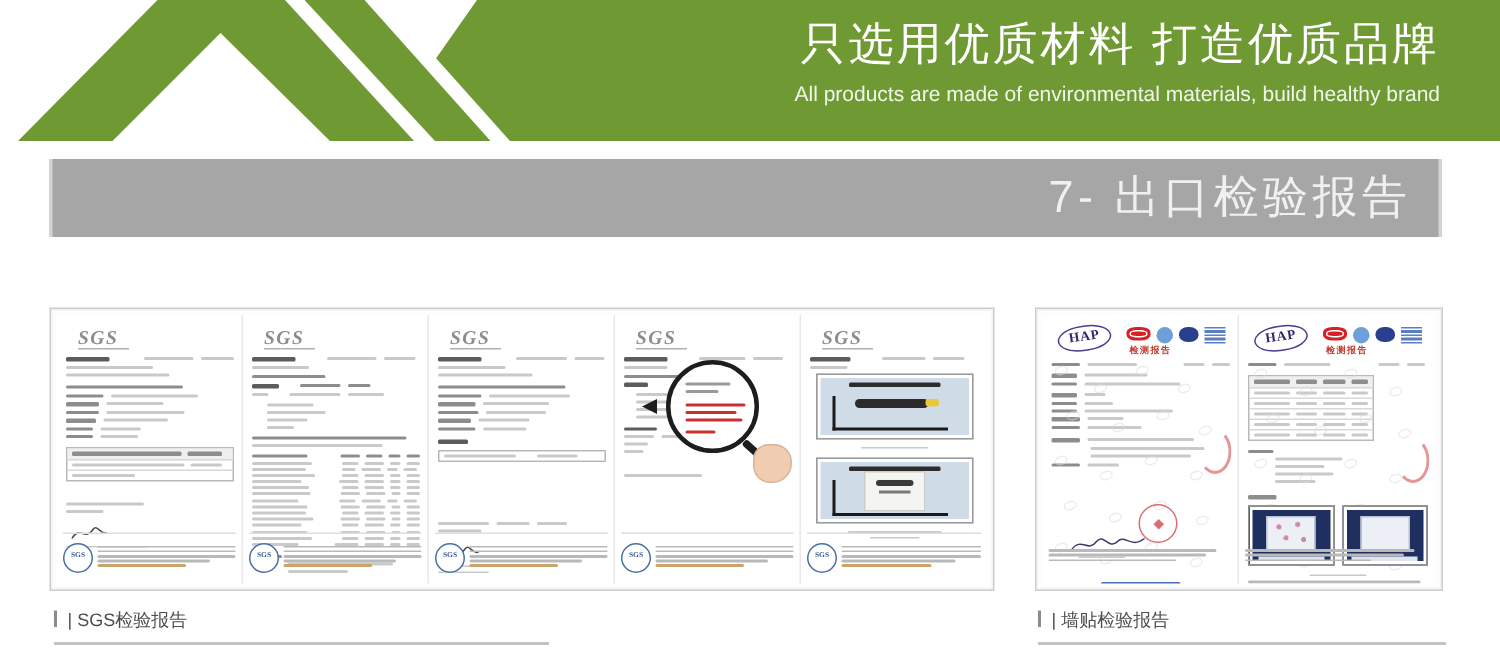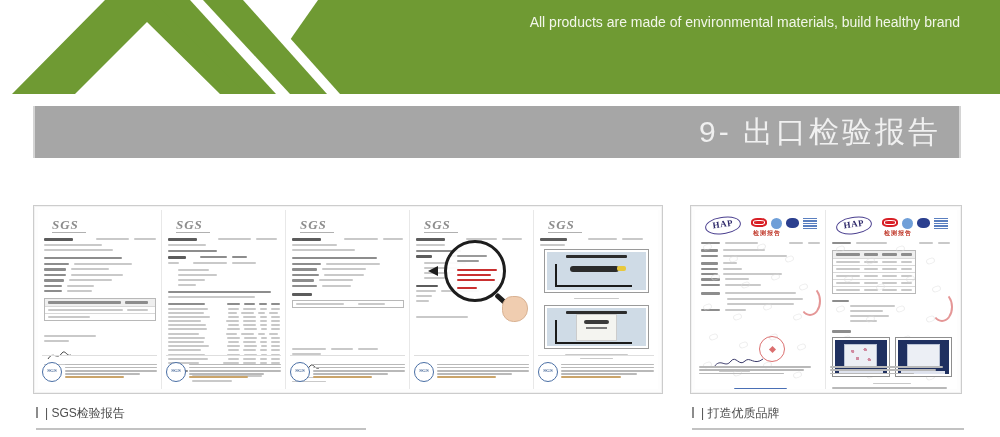--- a/index.html
+++ b/index.html
@@ -281,26 +281,27 @@
     <polygon points="178,0 148,0  68,94 113,94" fill="none"></polygon>
 
     <polygon points="152,0 206,0 292,94 246,94" fill="#6f9a33"></polygon>
     <polygon points="206,0 252,0 330,94 288,94" fill="#6f9a33"></polygon>
 
     <polygon points="190,0 203,0 290,94 276,94" fill="#ffffff"></polygon>
     <polygon points="243,0 256,0 340,94 327,94" fill="#ffffff"></polygon>
   </svg>
 
   <div class="header-text">
+    <div class="headline">只选用优质材料 打造优质品牌</div>
     <div class="subline">All products are made of environmental materials, build healthy brand</div>
   </div>
 </div>
 
 <div class="grayband">
-  <div class="grayband-text">9- 出口检验报告</div>
+  <div class="grayband-text">7- 出口检验报告</div>
 </div>
 
 <div class="docs-row">
 
   <div class="doc-box" id="doc-left">
 
     <div class="page">
       <div class="sgs-logo">SGS</div>
       <div class="row2">
           <div class="ln k" style="width:26%"></div>
@@ -929,15 +930,15 @@
 
   </div>
 </div>
 
 <div class="caption" id="cap-left">
   <span class="bar"></span><span>| SGS检验报告</span>
 </div>
 <div class="cap-rule" id="rule-left"></div>
 
 <div class="caption" id="cap-right">
-  <span class="bar"></span><span>| 打造优质品牌</span>
+  <span class="bar"></span><span>| 墙贴检验报告</span>
 </div>
 <div class="cap-rule" id="rule-right"></div>
 
 </body></html>

